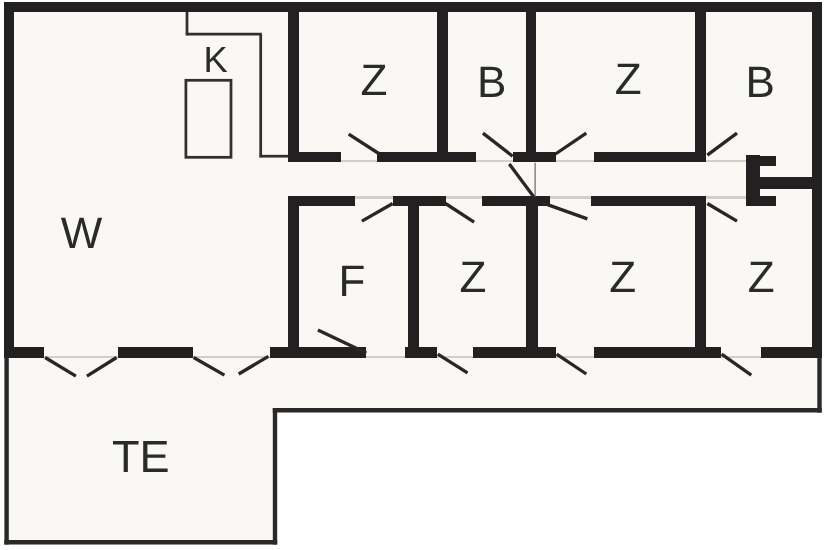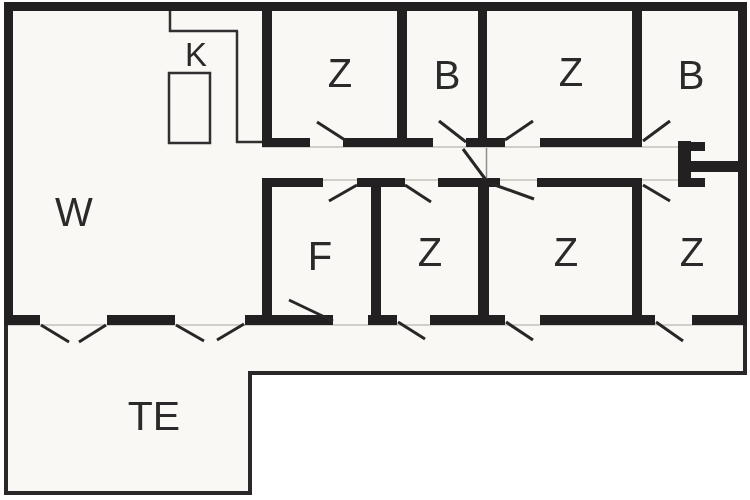--- a/index.html
+++ b/index.html
@@ -120,14 +120,14 @@
   <div class="room-label" style="left:74px;  top:212px; font-size:40px;">W</div>
   <div class="room-label" style="left:196px; top:54px;  font-size:33px;">K</div>
   <div class="room-label" style="left:340px; top:73px;  font-size:40px;">Z</div>
   <div class="room-label" style="left:447px; top:75px;  font-size:40px;">B</div>
   <div class="room-label" style="left:571px; top:72px;  font-size:40px;">Z</div>
   <div class="room-label" style="left:691px; top:75px;  font-size:40px;">B</div>
   <div class="room-label" style="left:320px; top:256px; font-size:40px;">F</div>
   <div class="room-label" style="left:430px; top:252px; font-size:40px;">Z</div>
   <div class="room-label" style="left:566px; top:252px; font-size:40px;">Z</div>
   <div class="room-label" style="left:692px; top:252px; font-size:40px;">Z</div>
-  <div class="room-label" style="left:128px; top:416px; font-size:41px;margin-left:26px;">TE</div>
+  <div class="room-label" style="left:128px; top:416px; font-size:41px;">TE</div>
 </div>
 
 </body></html>

